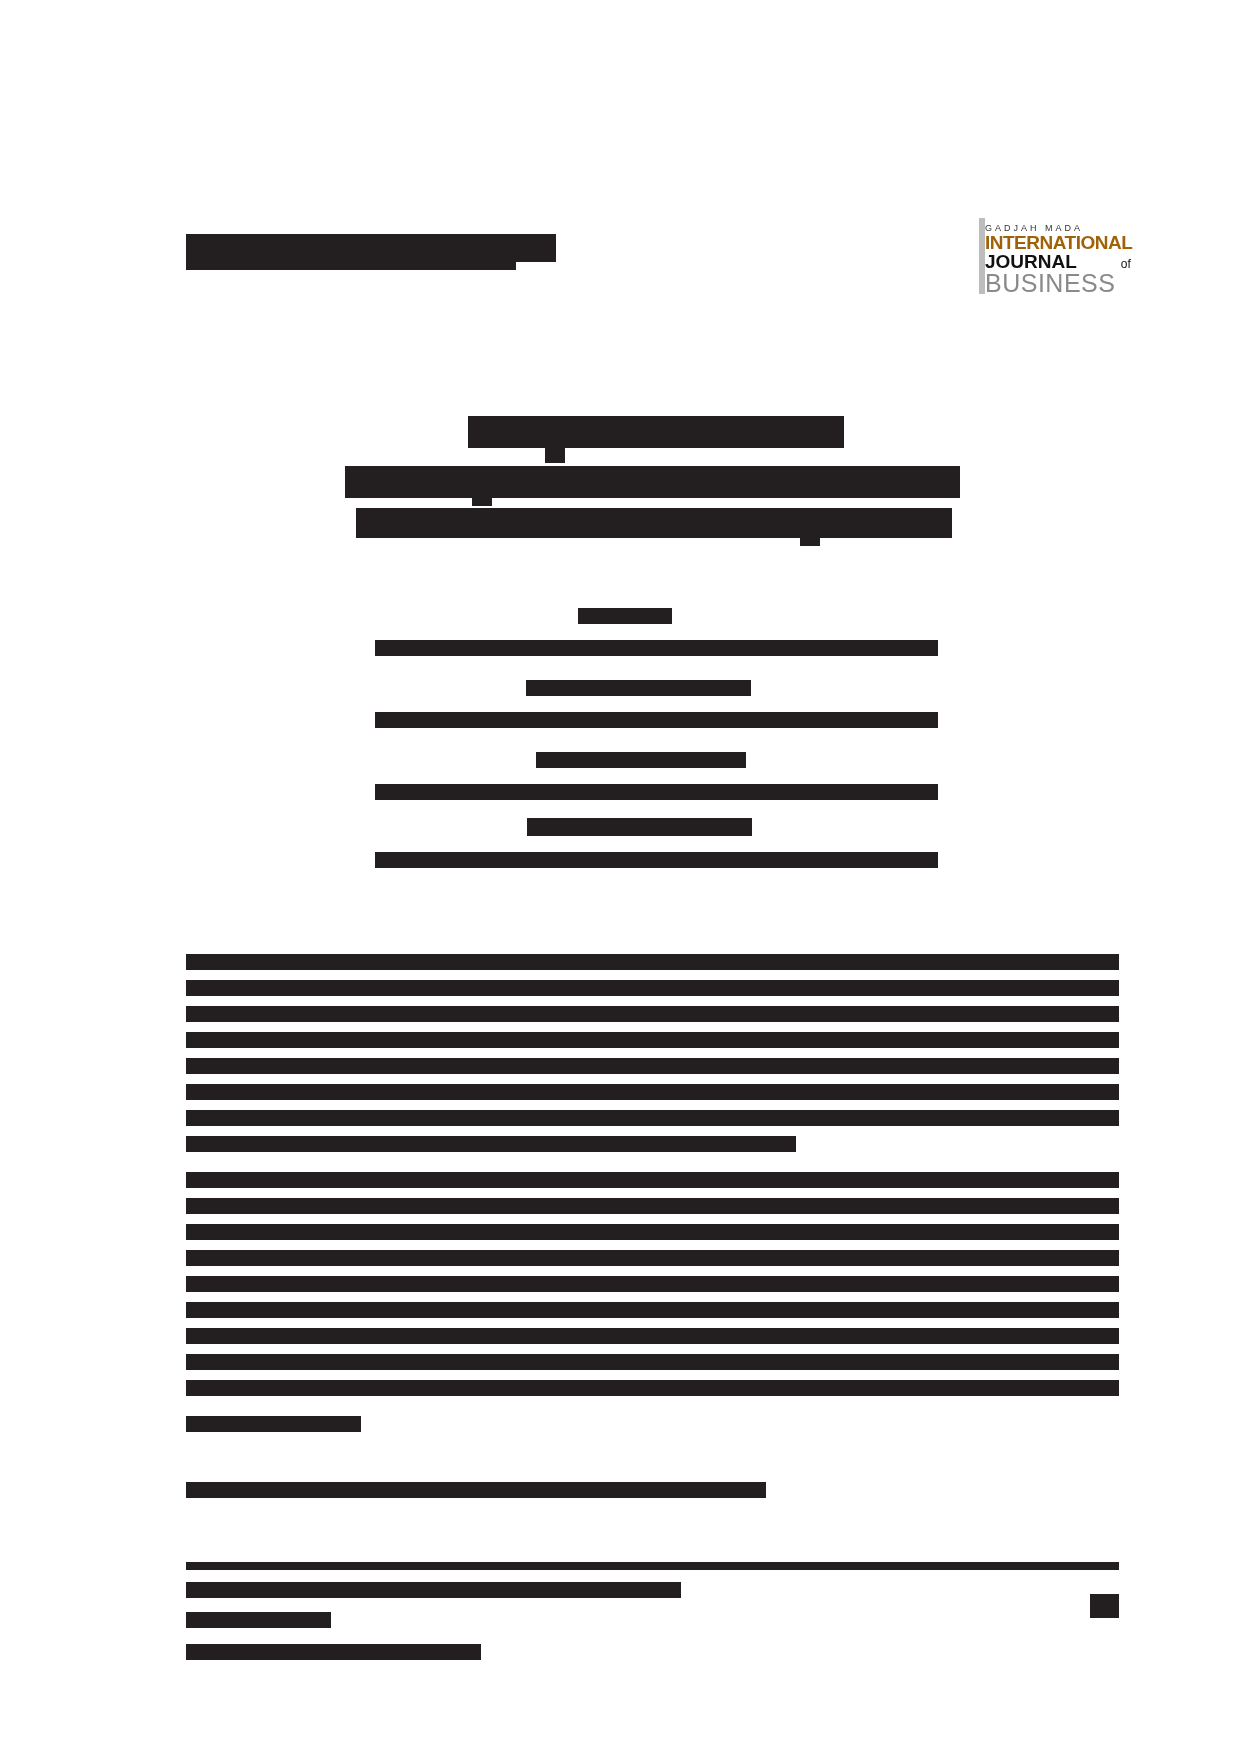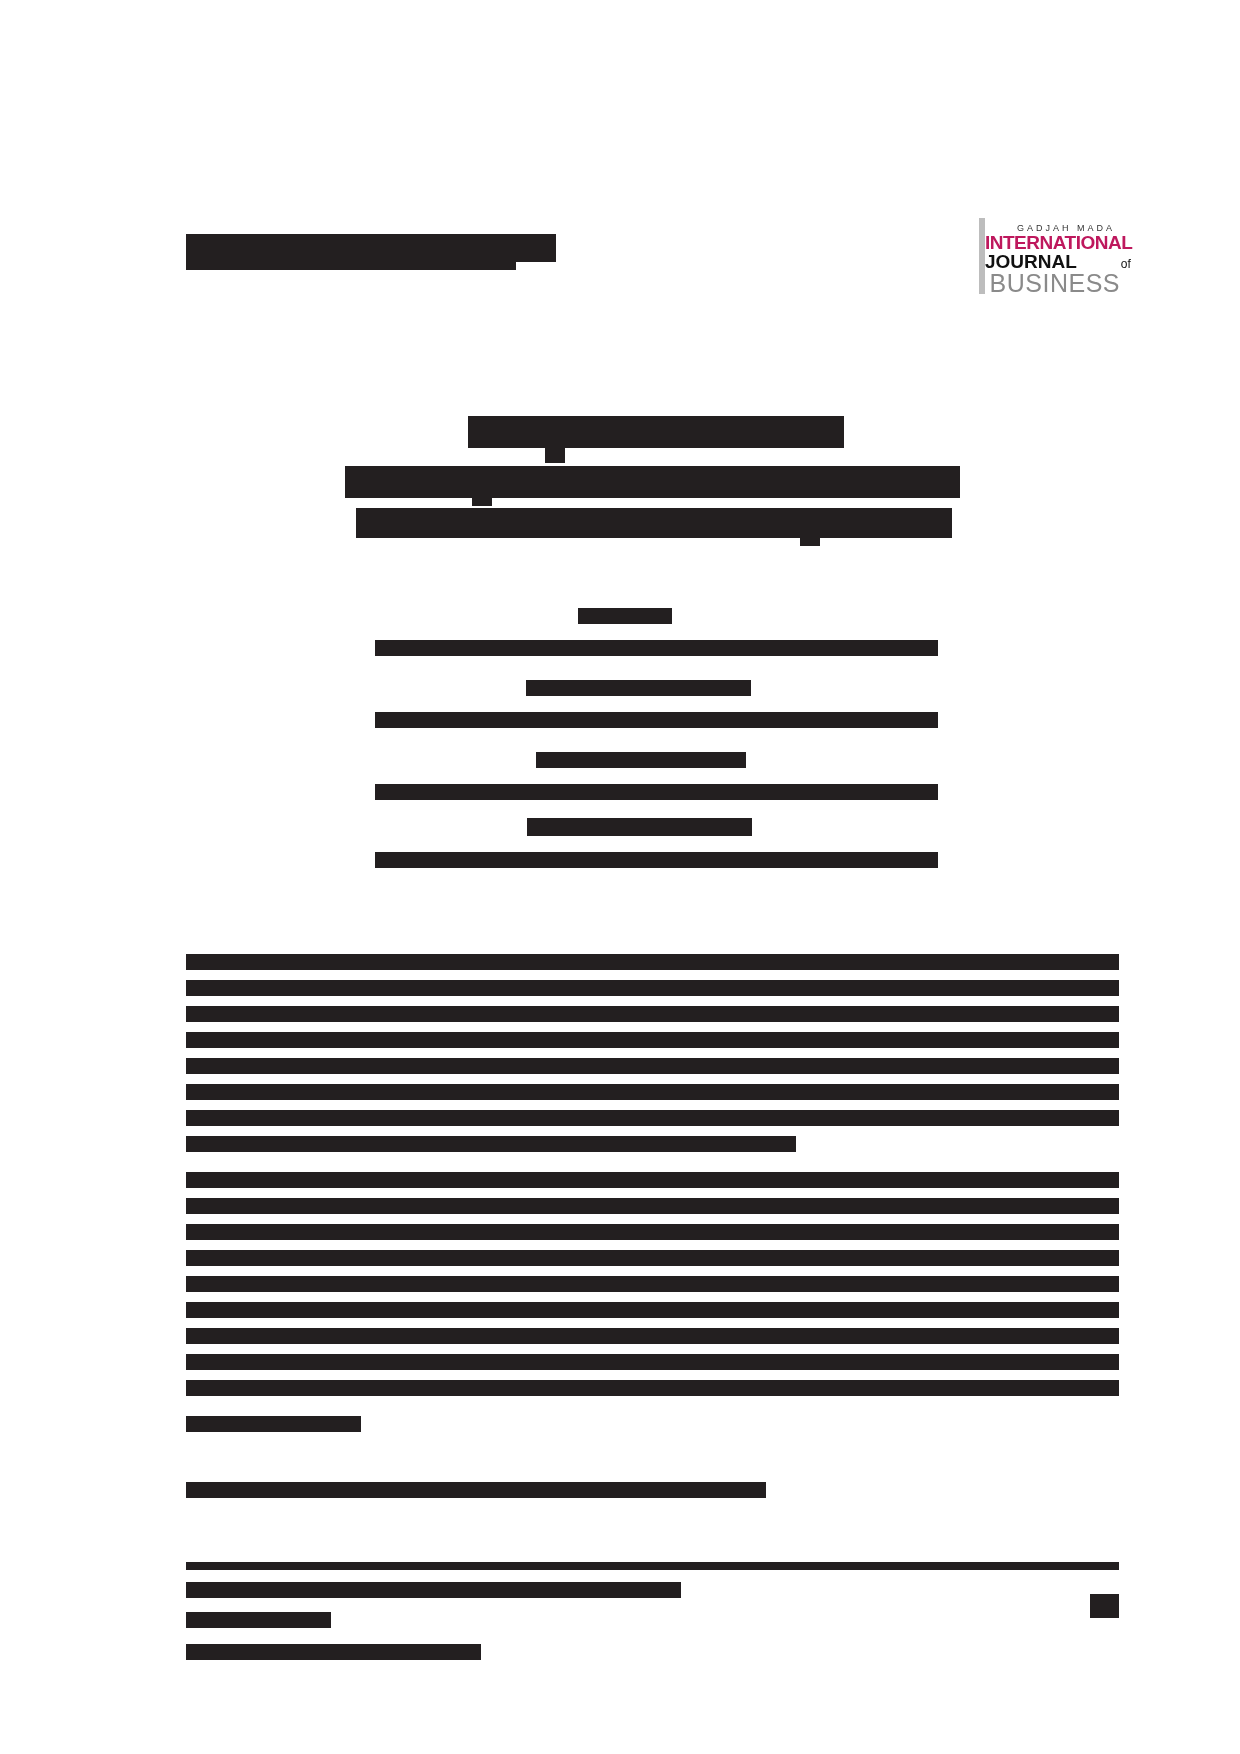--- a/index.html
+++ b/index.html
@@ -1,23 +1,23 @@
 <!DOCTYPE html>
 <html><head>
 <meta charset="utf-8">
 <style>
   html,body{margin:0;padding:0;background:#fff;}
   body{width:1240px;height:1754px;position:relative;overflow:hidden;font-family:"Liberation Sans",sans-serif;color:#231f20;}
   .bar{position:absolute;background:#231f20;}
   .logo{position:absolute;left:985px;top:224px;width:135px;line-height:1;}
-  .logo .l1{font-size:9px;letter-spacing:3px;color:#333;display:block;padding-left:32px;}
-  .logo .l2{font-size:19px;font-weight:bold;color:#be185d;display:block;letter-spacing:-0.5px;}
+  .logo .l1{font-size:9px;letter-spacing:3px;color:#333;display:block;}
+  .logo .l2{font-size:19px;font-weight:bold;color:#a16207;display:block;letter-spacing:-0.5px;}
   .logo .l3{font-size:19px;font-weight:bold;color:#111;display:block;}
   .logo .l3 small{font-size:12px;font-weight:normal;margin-left:44px;}
-  .logo .l4{font-size:25px;color:#8a8a8a;display:block;letter-spacing:0.5px;text-align:right;}
+  .logo .l4{font-size:25px;color:#8a8a8a;display:block;letter-spacing:0.5px;}
   .logo .sq{position:absolute;left:-6px;top:-6px;width:6px;height:76px;background:#bdbdbd;}
   .hidden-text{position:absolute;width:1px;height:1px;overflow:hidden;clip:rect(0 0 0 0);}
   .rule{position:absolute;left:186px;width:933px;height:8px;background:#231f20;}
 </style>
 </head>
 <body>
 
 <div>
   <span class="hidden-text">[obscured text]</span>
   <div class="bar" style="left:186px;top:234px;width:370px;height:28px;"></div>

